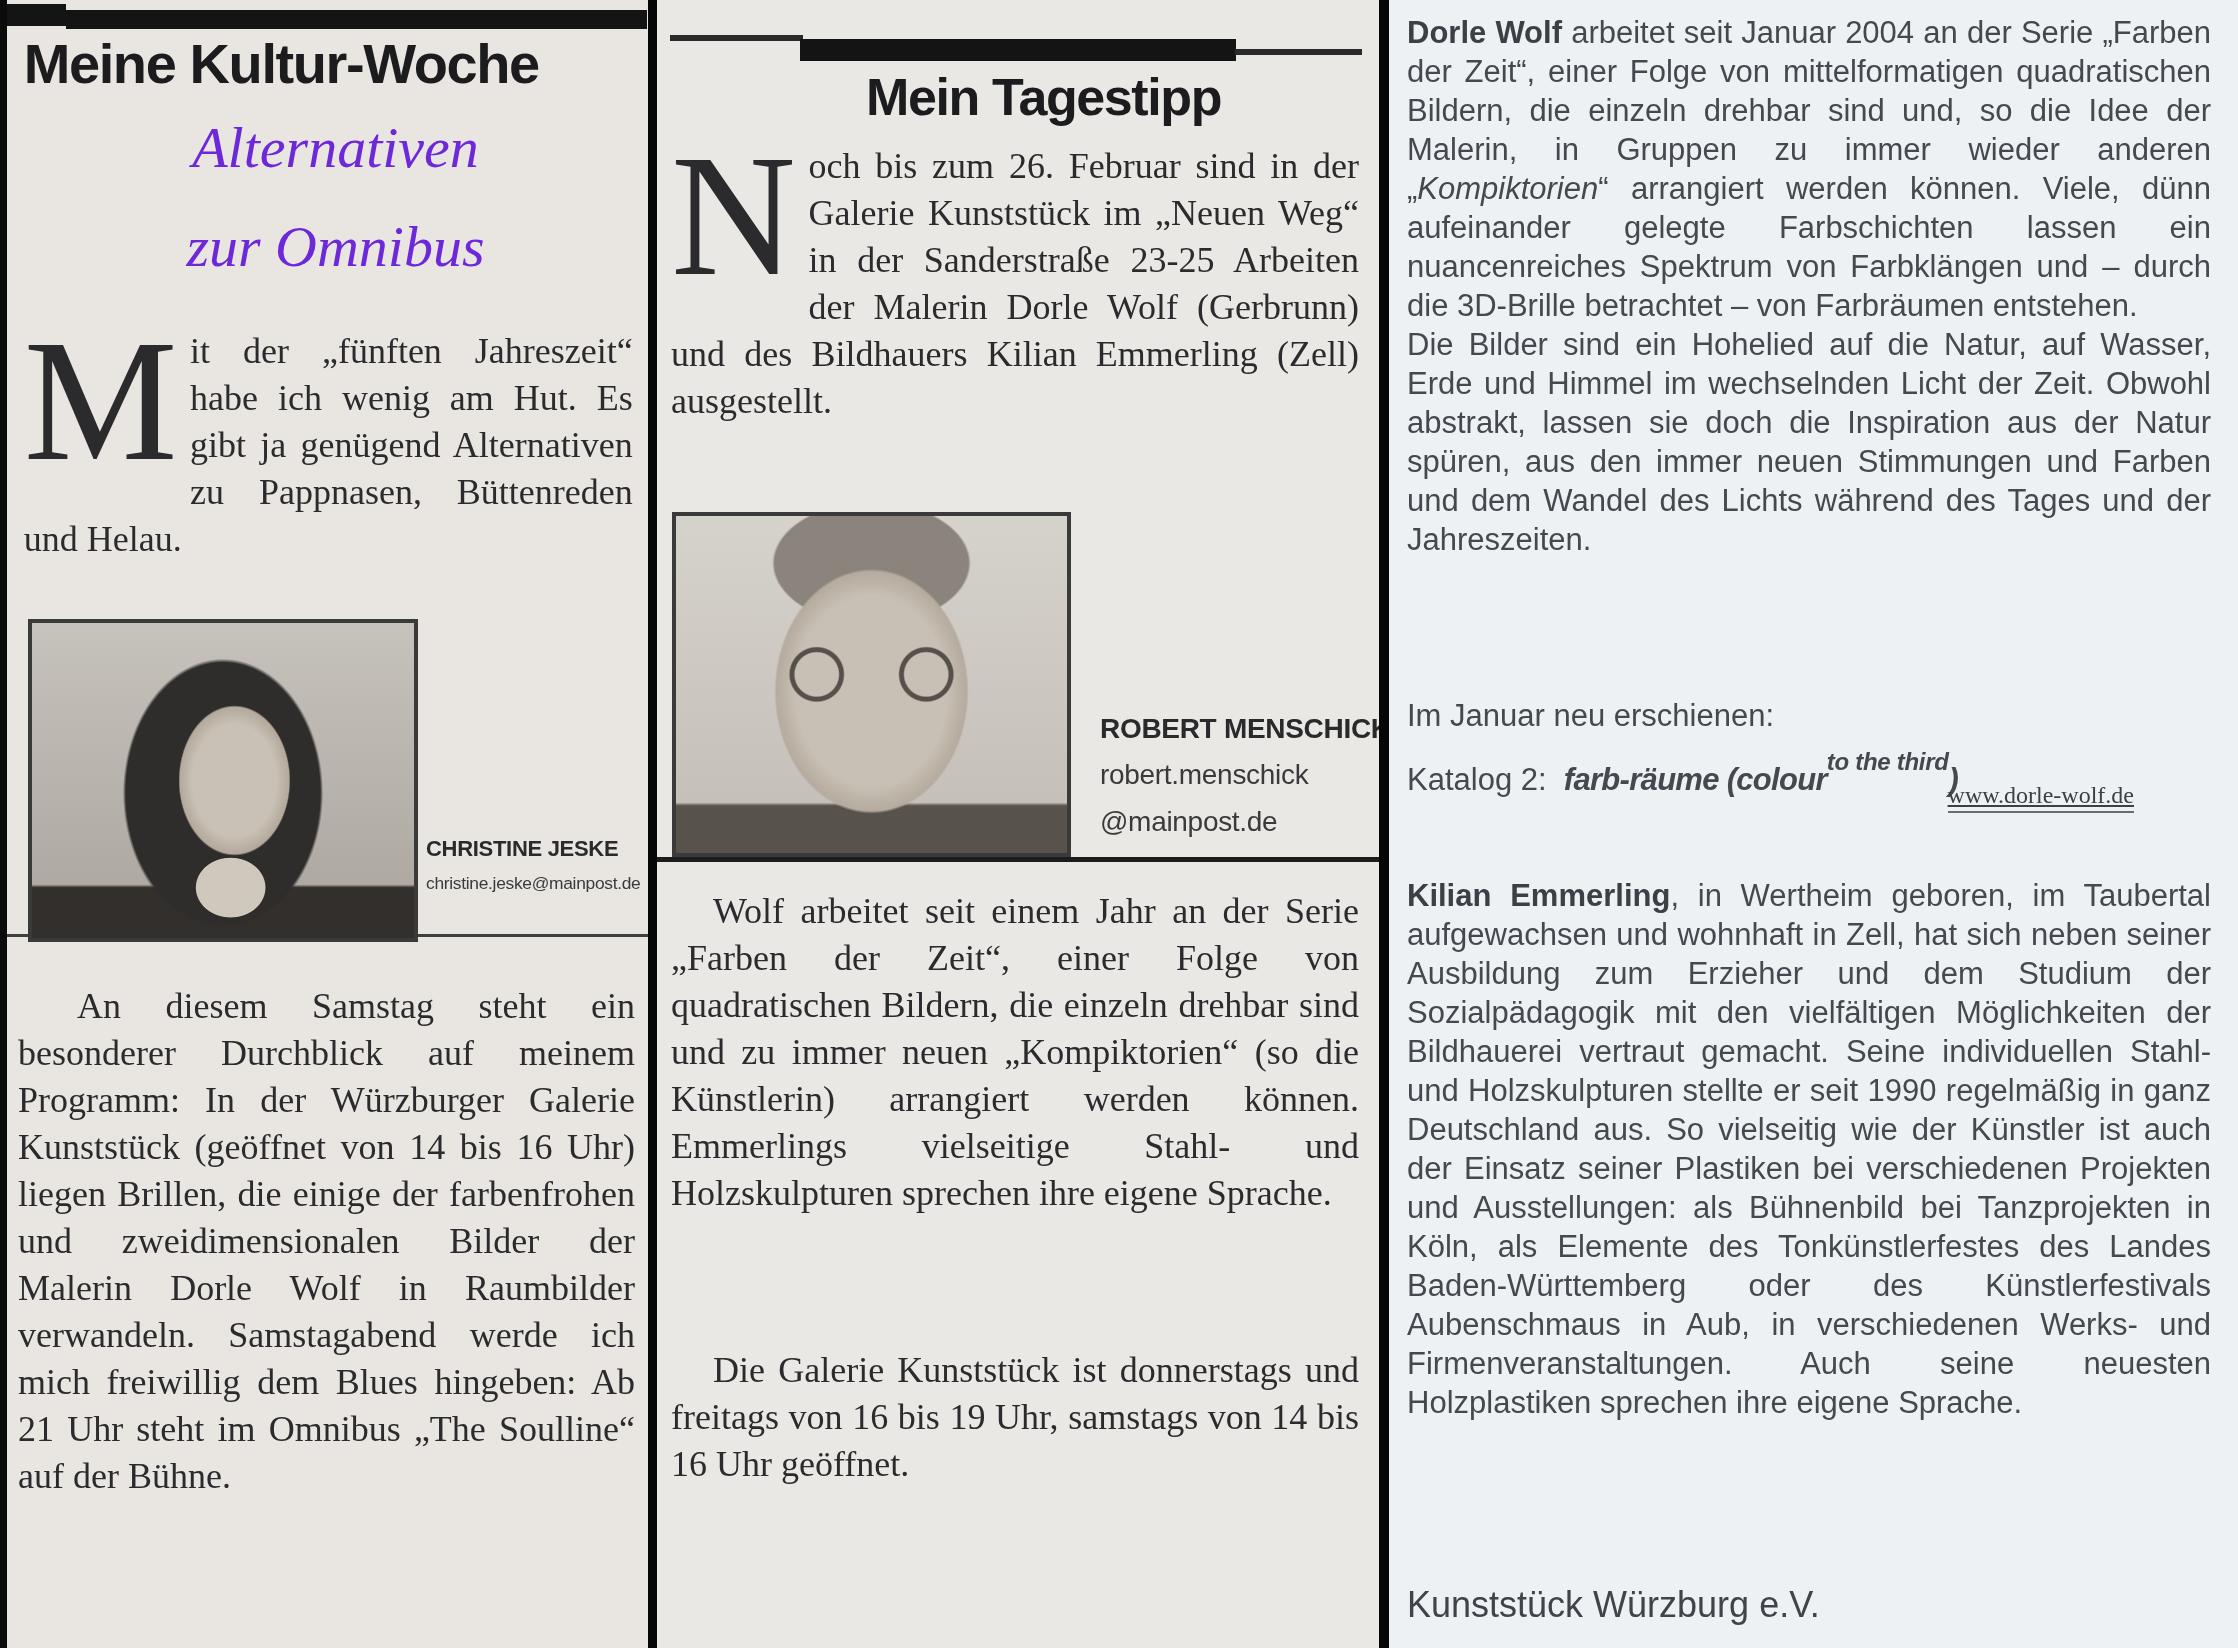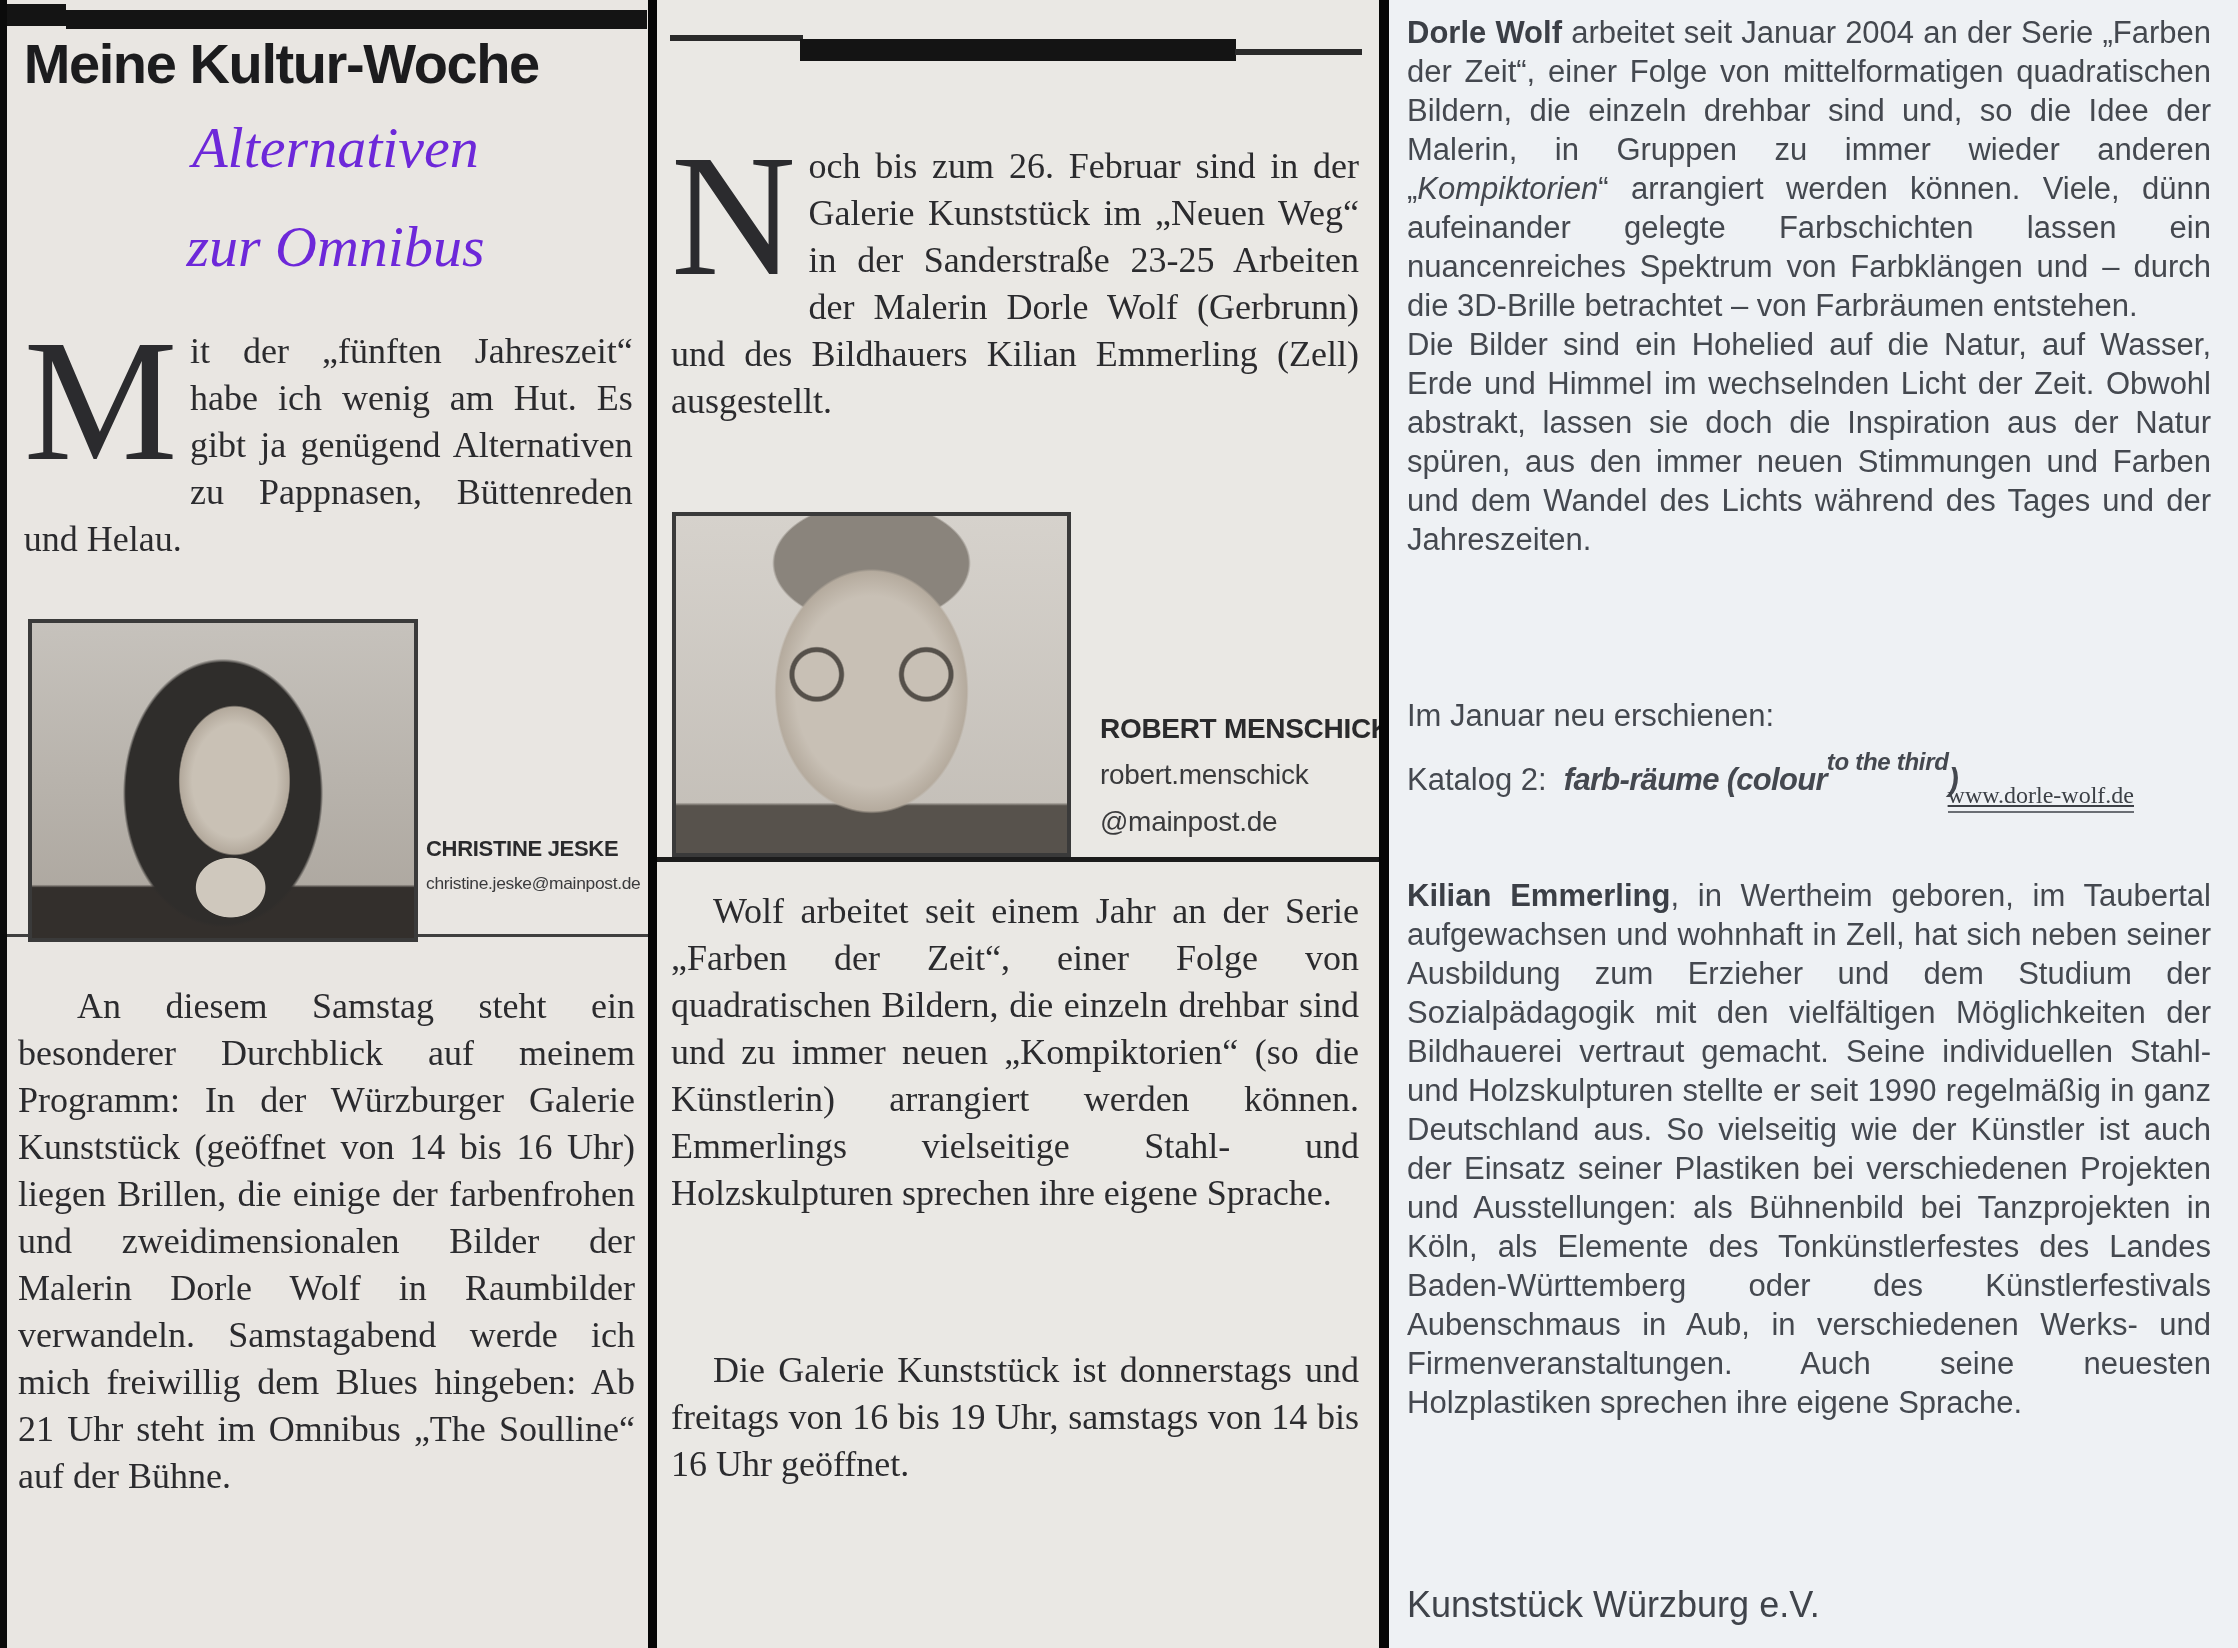--- a/index.html
+++ b/index.html
@@ -113,20 +113,21 @@
 
     <p class="para body-serif p2-left">An diesem Samstag steht ein besonderer Durchblick auf meinem Programm: In der Würzburger Galerie Kunststück (geöffnet von 14 bis 16 Uhr) liegen Brillen, die einige der farbenfrohen und zweidimensionalen Bilder der Malerin Dorle Wolf in Raumbilder verwandeln. Samstagabend werde ich mich freiwillig dem Blues hingeben: Ab 21 Uhr steht im Omnibus „The Soulline“ auf der Bühne.</p>
   </div>
 
   <div class="divider divider-1"></div>
 
   <div class="col col-mid">
     <div class="rule" style="left:12.6px;top:35px;width:133px;height:6.3px;background:#2a2a2a;"></div>
     <div class="bar" style="left:143px;top:39px;width:436px;height:22px;"></div>
     <div class="rule" style="left:578px;top:49px;width:127px;height:6.3px;background:#2a2a2a;"></div>
+    <div class="kicker kicker-mid">Mein Tagestipp</div>
 
     <p class="para body-serif p1-mid"><span class="dropcap">N</span><span>och bis zum 26. Februar sind in der Galerie Kunststück im „Neuen Weg“ in der Sanderstraße 23-25 Arbeiten der Malerin Dorle Wolf (Gerbrunn) und des Bildhauers Kilian Emmerling (Zell) ausgestellt.</span></p>
 
     <div class="photo photo-menschick"></div>
     <div class="caption caption-mid">
       <div class="caption-name">ROBERT MENSCHICK</div>
       <div class="caption-email">robert.menschick</div>
       <div class="caption-email" style="margin-top:8px;">@mainpost.de</div>
     </div>
     <div class="rule rule-mid-caption"></div>

